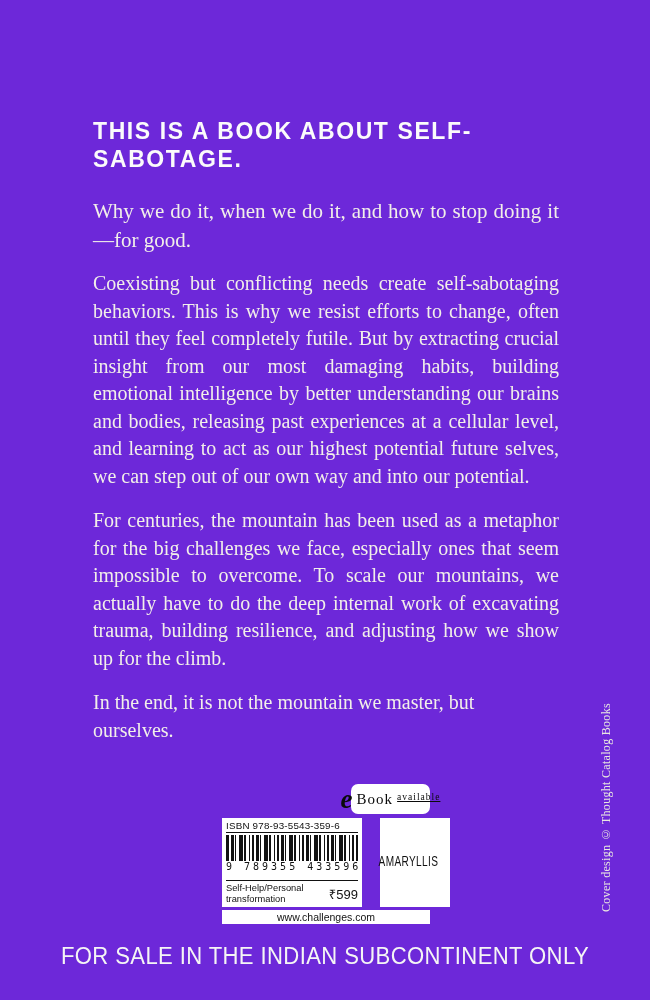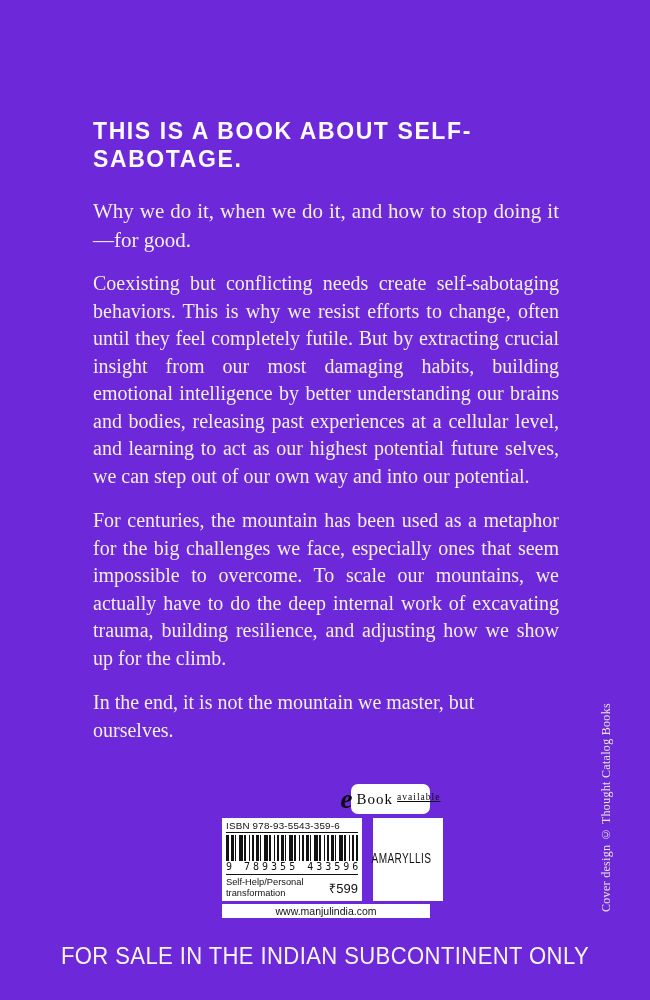--- a/index.html
+++ b/index.html
@@ -29,21 +29,21 @@
     background:#fff; border-radius:7px;
     display:flex; align-items:center; justify-content:center; gap:4px;
     color:#0a0a0a;
   }
   .ebook-e{ font-family:"Liberation Serif",serif; font-style:italic; font-weight:bold; font-size:27px; line-height:22px; }
   .ebook-lines{ display:flex; flex-direction:row; align-items:flex-start; }
   .ebook-line1{ font-size:15px; line-height:14px; letter-spacing:1px; }
   .ebook-line2{ font-size:9.5px; line-height:10px; letter-spacing:1px; margin-left:4px;text-decoration:underline; }
   
   .barcode-block{ position:absolute; left:222px; top:818px; width:208px; }
-  .barcode-row{ display:flex; gap:11px; }
+  .barcode-row{ display:flex; gap:18px; }
   .barcode-left{
     background:#fff; width:132px; padding:2px 4px 3px 4px;
     font-family:"Liberation Sans", sans-serif; color:#111;
   }
   .isbn-line{ font-size:9.8px; letter-spacing:0.2px; border-bottom:1.5px solid #111; padding-bottom:1px; white-space:nowrap; }
   .bars{
     margin-top:2px; height:26px; background-color:#fff;
     background-image:linear-gradient(90deg,
       #111 0 2px, transparent 2px 4px,
       #111 4px 7px, transparent 7px 8px,
@@ -51,21 +51,21 @@
       #111 12px 16px, transparent 16px 17px,
       #111 17px 19px, transparent 19px 22px,
       #111 22px 23px, transparent 23px 25px);
     background-size:25px 100%; background-repeat:repeat-x;
     border-left:1.5px solid #111; border-right:1.5px solid #111;
   }
   .barcode-digits{
     font-family:"DejaVu Sans Mono", monospace;
     font-size:10px; letter-spacing:3px; line-height:11px;
     white-space:nowrap; overflow:hidden;
-    border-bottom:1.5px solid #111; padding-bottom:2px;
+    border-bottom:1.5px solid #111; padding-bottom:8px;
   }
   .category-row{ display:flex; justify-content:space-between; align-items:center; padding-top:2px; }
   .category-text{ font-size:9.3px; line-height:10.5px; }
   .price{ font-size:13px; white-space:nowrap; }
   .publisher-box{
     background:#fff; width:70px; display:flex; flex-direction:row;
     align-items:center; justify-content:flex-end; padding-bottom:3px;
   }
   .publisher-name{
     font-family:"Liberation Sans", sans-serif; font-size:14px; color:#111;
@@ -130,20 +130,20 @@
       </div>
       <div class="publisher-box">
         <svg width="58" height="56" viewBox="0 0 100 100" aria-hidden="true">
           <path d="M68,2 C52,24 32,58 22,96 L46,96 C44,72 54,30 68,2 Z" fill="#e0107e"></path>
           <path d="M38,64 L52,62 L42,84 Z" fill="#ffffff"></path>
           <polygon fill="#e0107e" points="94,40 84.6,41.9 89.9,49.9 81.9,44.6 80,54 78.1,44.6 70.1,49.9 75.4,41.9 66,40 75.4,38.1 70.1,30.1 78.1,35.4 80,26 81.9,35.4 89.9,30.1 84.6,38.1"></polygon>
         </svg>
         <div class="publisher-name">AMARYLLIS</div>
       </div>
     </div>
-    <div class="website-strip">www.manjulindia.com</div>
+    <div class="website-strip">www.challenges.com</div>
   </div>
 
   <div class="credit-vertical">Cover design © Thought Catalog Books</div>
 
   <div class="sale-notice">FOR SALE IN THE INDIAN SUBCONTINENT ONLY</div>
 
 </div>
 
 </body></html>

